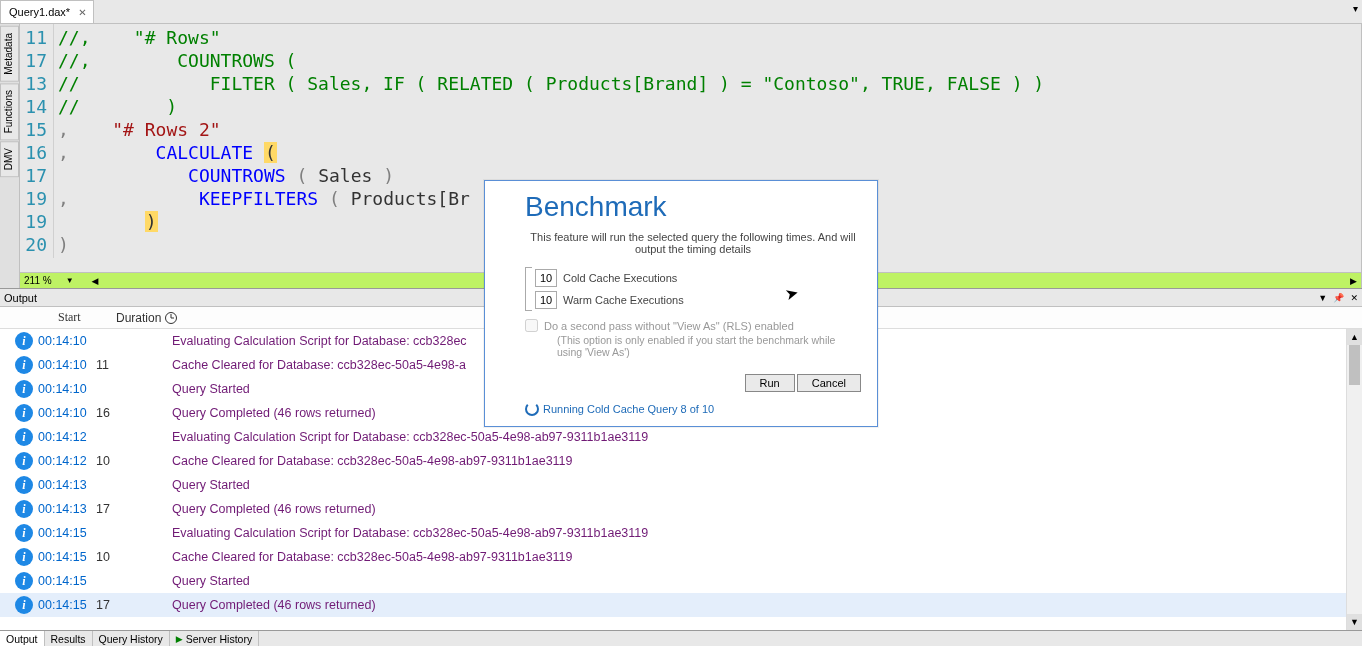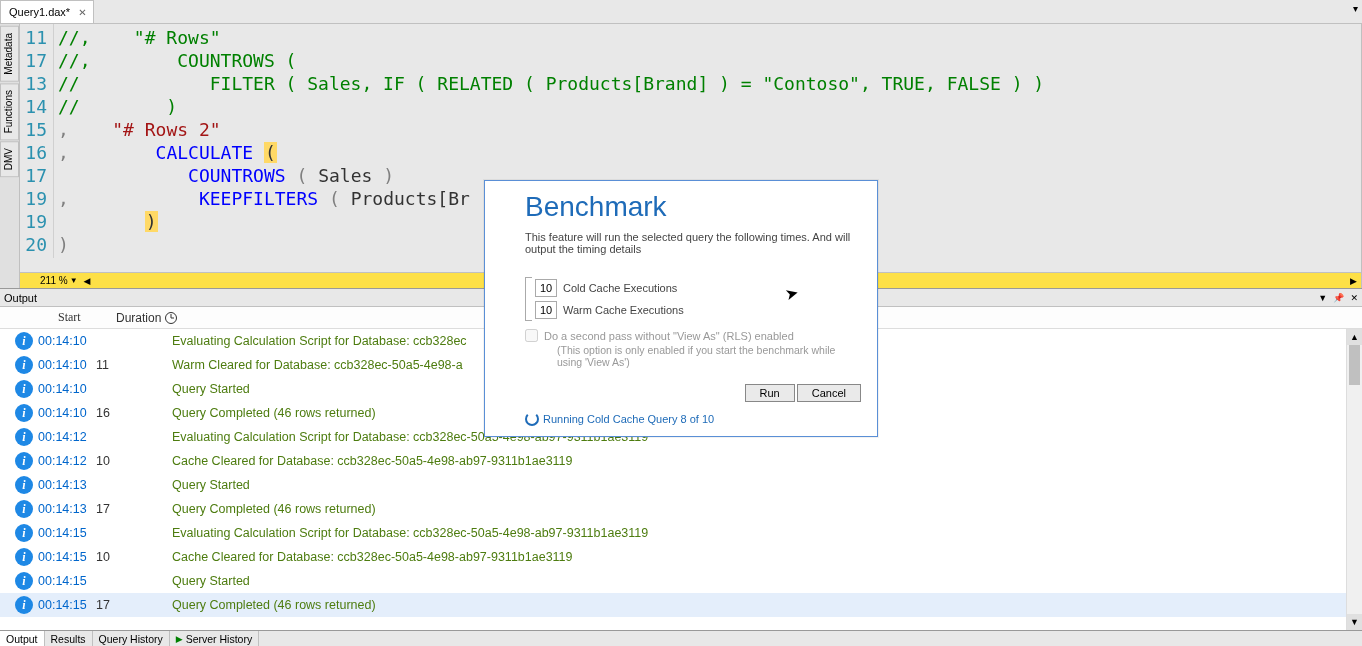--- a/index.html
+++ b/index.html
@@ -23,21 +23,21 @@
 .gutter { background: #e8e8e8; color: #2b91af; text-align: right; padding: 2px 6px 2px 2px; user-select: none; border-right: 1px solid #d0d0d0; min-width: 34px;}
 .gutter div { height: 23px; }
 .code { flex: 1; padding: 2px 0 2px 4px; white-space: pre; color: #333; }
 .code-line { height: 23px; }
 .c-punct { color: #808080; }
 .c-comment { color: #008000; }
 .c-string { color: #a31515; }
 .c-keyword { color: #0000ff; }
 .c-brace-hl { background: #ffd966; color: #333; padding: 0 1px;}
 .c-ident { color: #333; }
-.zoom-bar { height: 16px; font-size: 10px; padding: 0 20px; border-top: 1px solid #c0c0c0; display: flex; align-items: center; gap: 2px; background:#fde047; position:relative;}
+.zoom-bar { height: 16px; font-size: 10px; padding: 0 4px; border-top: 1px solid #c0c0c0; display: flex; align-items: center; gap: 14px; background:#bef264; position:relative;}
 .zoom-bar .hscroll-end { position:absolute; right:4px; }
 
 
 .output-panel { border-top: 1px solid #999; background: #fff; height: 342px; display: flex; flex-direction: column; }
 .output-header { height: 18px; background: #e8e8e8; border-bottom: 1px solid #c0c0c0; display: flex; align-items: center; padding: 0 4px; font-size: 11px; position:relative;}
 .output-header-controls { position:absolute; right: 2px; display:flex; gap:2px; font-size:9px;}
 .output-header-controls span{ cursor:pointer; padding:0 2px;}
 .output-table-head { height: 22px; display: flex; align-items: center; border-bottom: 1px solid #ddd; font-size: 12px; color: #333; background:#fdfdfd;}
 .output-table-head .col-icon { width: 58px; }
 .output-table-head .col-start { width: 58px; padding-left:0px;font-family:Liberation Serif, serif;}
@@ -45,37 +45,37 @@
 .output-rows { flex: 1; overflow-y: hidden; position:relative;}
 .output-scrollbar-v { position:absolute; right:0; top:0; bottom:0; width:16px; background:#f0f0f0; border-left:1px solid #ddd;}
 .output-scrollbar-v .up,.output-scrollbar-v .down{height:16px; text-align:center; font-size:9px; line-height:16px; background:#e0e0e0;}
 .output-scrollbar-v .down{position:absolute;bottom:0;width:100%;}
 .output-scrollbar-v .thumb{position:absolute; left:2px; right:2px; top:16px; height:40px; background:#c0c0c0;}
 .row { height: 24px; display: flex; align-items: center; font-size: 12.5px; }
 .row.sel { background:#e4eefb; }
 .row .icon-cell { width: 34px; display:flex; justify-content:center; padding-left:14px; }
 .row .start-cell { width: 60px; color:#0066cc; padding-left:4px;}
 .row .dur-cell { width: 78px; color:#333; padding-left:2px;}
-.row .msg-cell { flex: 1; color:#4d7c0f; }
+.row .msg-cell { flex: 1; color:#701a75; }
 .info-icon { width:18px; height:18px; border-radius:50%; background:#1e88e5; color:#fff; display:flex; align-items:center; justify-content:center; font-size:12px; font-weight:bold; font-style:italic; font-family: Georgia, serif;}
 .clock-icon { width:12px; height:12px; border:1px solid #333; border-radius:50%; position:relative;}
 .clock-icon::before{content:""; position:absolute; left:50%; top:50%; width:1px; height:4px; background:#333; transform-origin:bottom; transform:translate(-50%,-100%);}
 .clock-icon::after{content:""; position:absolute; left:50%; top:50%; width:3px; height:1px; background:#333; transform:translate(0,-50%);}
 
 
 .bottom-tabs { height: 16px; border-top: 1px solid #999; background:#e8e8e8; display:flex; font-size:10.5px; }
 .bottom-tab { padding: 0 6px; border-right:1px solid #c0c0c0; display:flex; align-items:center; }
 .bottom-tab.active { background:#fff; }
 .bottom-tab .play { color:#008000; margin-right:3px; font-size:9px;}
 
 
 .dialog { position: absolute; left: 484px; top: 180px; width: 394px; background: #fff; border: 1px solid #5a8fd6; box-shadow: 0 0 0 1px rgba(0,0,0,0.05); padding-left: 24px; }
 .dialog-title { font-size: 28px; font-weight: 300; color: #1e6bb8; padding: 10px 16px 4px; font-family: "Segoe UI Light","Segoe UI",sans-serif;}
 .dialog-body { padding: 4px 16px 8px; font-size: 11px; color: #444; }
-.dialog-desc { margin-bottom: 20px; }
+.dialog-desc { margin-bottom: 10px; text-align: center; }
 .exec-row { display:flex; align-items:center; gap:6px; margin: 4px 0 4px 10px;}
 .exec-bracket { display:flex; flex-direction:column; justify-content:space-between; height:44px; border-left:1px solid #aaa; position:relative; margin-right:-6px; width:6px;}
 .exec-bracket::before,.exec-bracket::after{content:"";display:block;height:1px;width:6px;background:#aaa;}
 .exec-group { display:flex; align-items:center;}
 .exec-input { width: 22px; height: 18px; border:1px solid #aaa; text-align:center; font-size:11px; }
 .check-row { display:flex; align-items:flex-end; gap:6px; margin: 6px 0 2px; color:#999;}
 .check-row input { }
 .note { color:#999; font-size:10.5px; margin-left:32px; margin-bottom:8px; }
 .dialog-buttons { display:flex; justify-content:flex-end; gap:2px; padding: 0 16px 8px; }
 .dialog-buttons button { padding: 2px 14px; font-size:11px; border:1px solid #888; background:#eaeaea; cursor:pointer;}
@@ -158,21 +158,21 @@
         <div class="start-cell">00:14:10</div>
         <div class="dur-cell"></div>
         <div class="msg-cell">Evaluating Calculation Script for Database: ccb328ec</div>
       </div>
       <div class="row">
         <div class="icon-cell">
           <div class="info-icon">i</div>
         </div>
         <div class="start-cell">00:14:10</div>
         <div class="dur-cell">11</div>
-        <div class="msg-cell">Warm Cleared for Database: ccb328ec-50a5-4e98-a</div>
+        <div class="msg-cell">Cache Cleared for Database: ccb328ec-50a5-4e98-a</div>
       </div>
       <div class="row">
         <div class="icon-cell">
           <div class="info-icon">i</div>
         </div>
         <div class="start-cell">00:14:10</div>
         <div class="dur-cell"></div>
         <div class="msg-cell">Query Started</div>
       </div>
       <div class="row">

